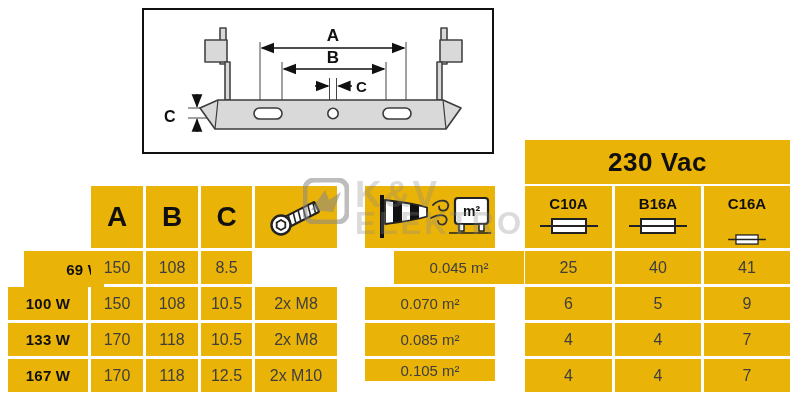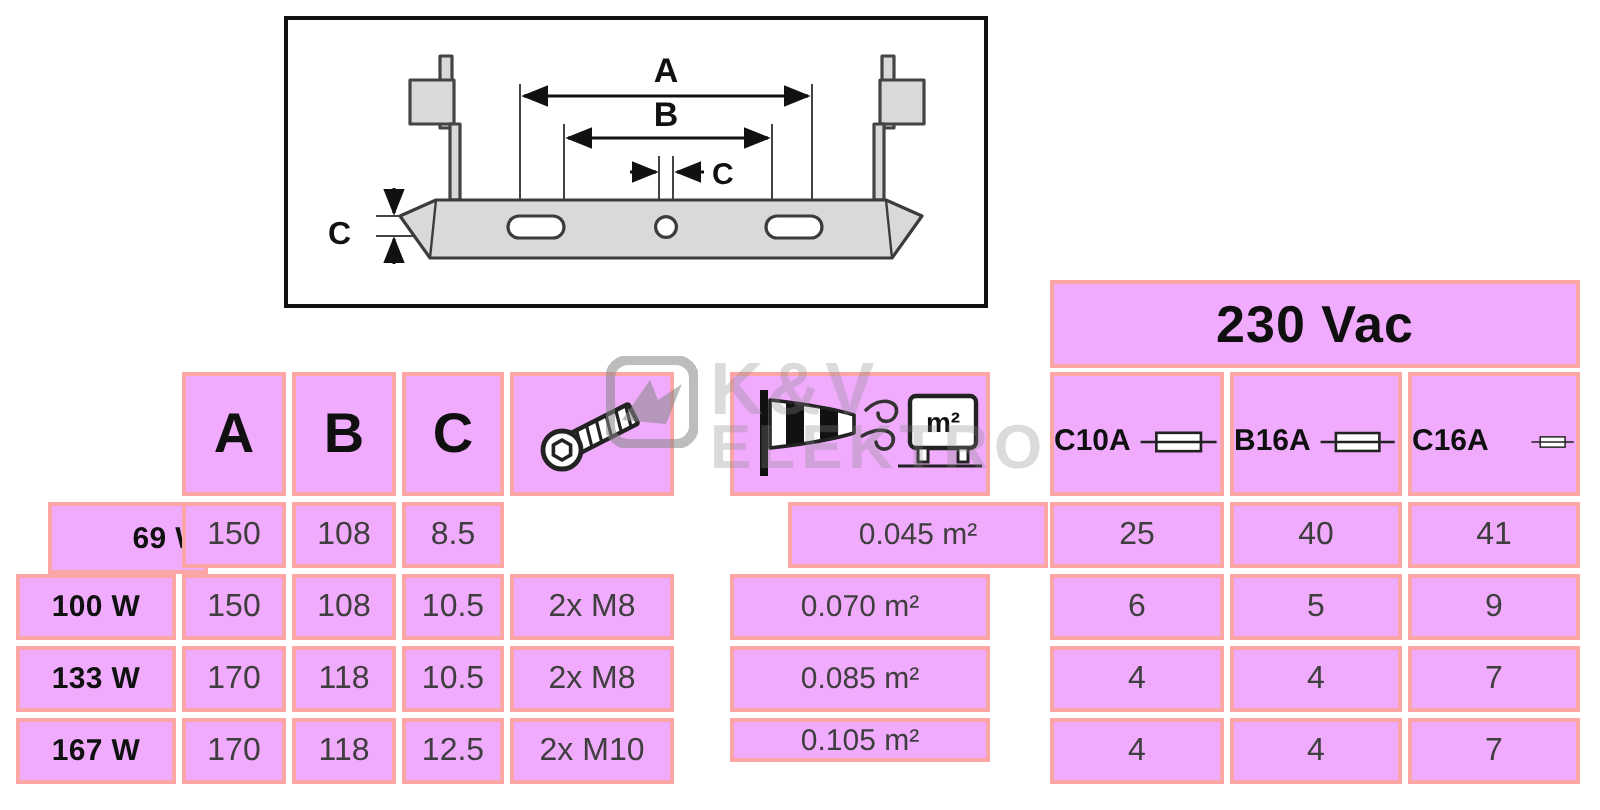--- a/index.html
+++ b/index.html
@@ -1,25 +1,25 @@
 <!DOCTYPE html>
 <html><head>
 <meta charset="utf-8">
 <style>
   html,body{margin:0;padding:0;background:#fff;}
   #page{position:relative;width:800px;height:405px;background:#fff;overflow:hidden;
         font-family:"Liberation Sans", sans-serif;}
-  .cell{position:absolute;box-sizing:border-box;border:2px solid #fca5a5;background:#f0abfc;
+  .cell{position:absolute;box-sizing:border-box;border:2px solid #eab308;background:#eab308;
         display:flex;align-items:center;justify-content:center;}
   .val{font-size:16px;color:#3e3e3e;}
   .area-val{font-size:15px;color:#3e3e3e;}
   .power{font-size:15px;font-weight:bold;color:#101010;letter-spacing:.2px;}
   .dimhead{font-size:28px;font-weight:bold;color:#101010;}
   .vac{font-size:26px;font-weight:bold;color:#101010;letter-spacing:.5px;}
-  .fusecell{flex-direction:row;justify-content:flex-start;padding-top:7px;gap:4px;}
+  .fusecell{flex-direction:column;justify-content:flex-start;padding-top:7px;gap:4px;}
   .fuselabel{font-size:15px;font-weight:bold;color:#101010;}
   #diagram-box{position:absolute;left:142px;top:8px;width:352px;height:146px;
                box-sizing:border-box;border:2px solid #111;background:#fff;}
   #watermark{position:absolute;left:303px;top:178px;z-index:9;pointer-events:none;
              display:flex;align-items:flex-start;color:rgba(135,135,135,0.30);}
   #wm-text{margin-left:6px;line-height:0.92;font-weight:bold;}
   #wm-line1{font-size:37px;letter-spacing:2px;}
   #wm-line2{font-size:31px;letter-spacing:3px;margin-top:-2px;text-align:center;}
   svg text{font-family:"Liberation Sans", sans-serif;}
 </style>

